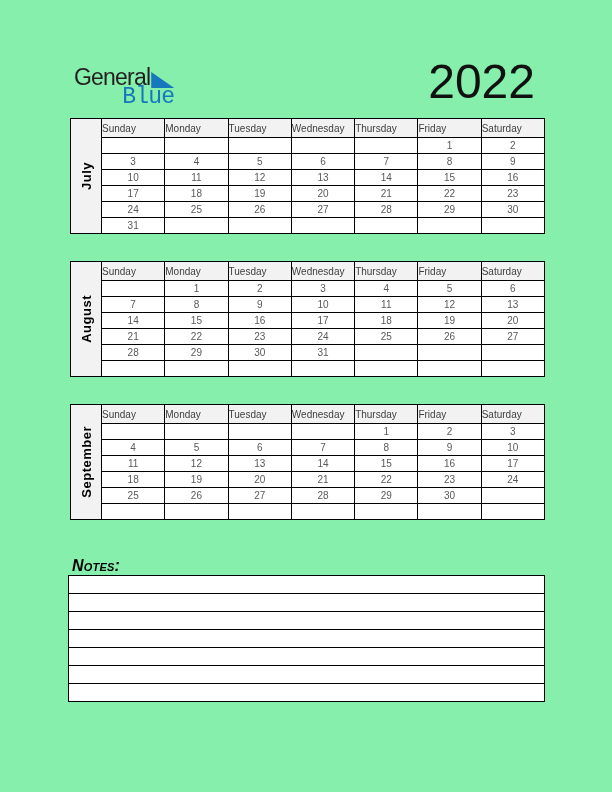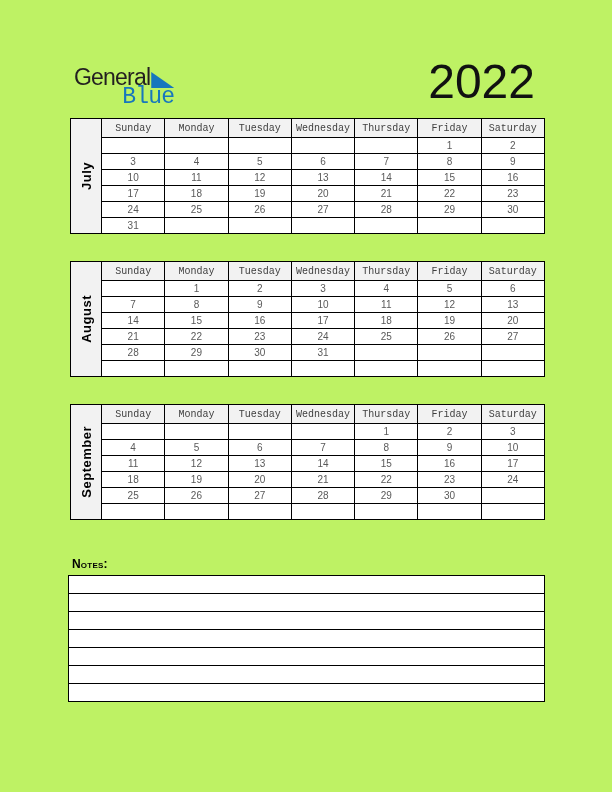--- a/index.html
+++ b/index.html
@@ -6,21 +6,21 @@
   html,body { background:#ffffff; }
   body {
     width:612px; height:792px;
     font-family:"Liberation Sans", sans-serif;
     position:relative;
     overflow:hidden;
   }
   .page {
     position:absolute; left:0; top:0;
     width:612px; height:792px;
-    background:#bef264;
+    background:#86efac;
   }
 
   
   .logo {
     position:absolute; left:74px; top:66px;
     display:inline-flex; flex-direction:column;
     width:fit-content;
   }
   .logo-top { display:flex; align-items:flex-end; line-height:1; }
   .logo-general {
@@ -49,21 +49,21 @@
     border-collapse:collapse; table-layout:fixed;
     border:1.5px solid #000;
   }
   .month-table.m0 { top:118px; }
   .month-table.m1 { top:261px; }
   .month-table.m2 { top:404px; }
   .month-table th, .month-table td { border:1px solid #000; }
   .month-table th {
     background:#f2f2f2; color:#404040;
     font-weight:400; font-size:10px;
-    height:19px; text-align:center; vertical-align:middle;font-family:Liberation Mono, monospace;
+    height:19px; text-align:left; vertical-align:middle;
   }
   .month-table td.day-cell {
     height:16px; font-size:10px; color:#595959;
     text-align:center; vertical-align:middle; background:#ffffff;
   }
   .month-table td.month-label {
     background:#f2f2f2; width:31px;
     text-align:center; vertical-align:middle;
   }
   .month-label-text {
@@ -71,21 +71,21 @@
     transform:rotate(180deg);
     margin:0 auto;
     font-weight:bold; font-size:13px; color:#000000;
     letter-spacing:0.5px;
     white-space:nowrap;
   }
 
   
   .notes-label {
     position:absolute; left:72px; top:557px;
-    font-size:12px; font-weight:bold; 
+    font-size:16px; font-weight:bold; font-style:italic;
     font-variant:small-caps; color:#000000; letter-spacing:0.2px;
   }
   .notes-table {
     position:absolute; left:68px; top:575px; width:477px;
     border-collapse:collapse; table-layout:fixed;
     border:1.5px solid #000;
   }
   .notes-table td { border:1px solid #000; height:18px; background:#ffffff; }
 </style>
 </head>

